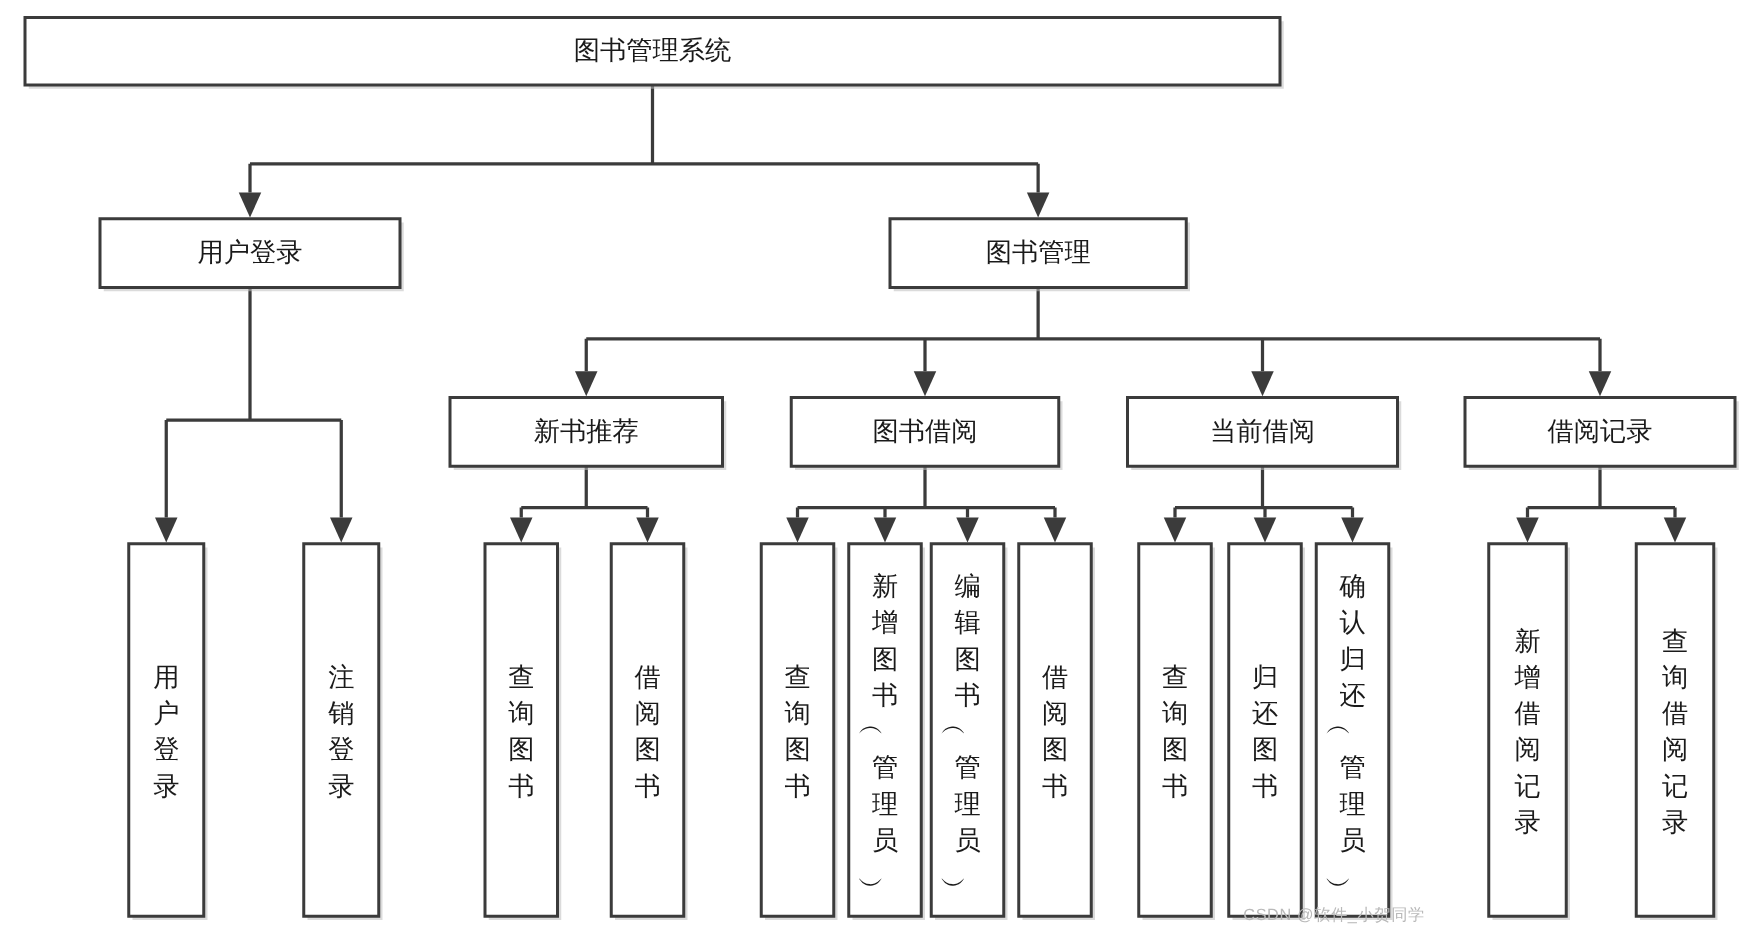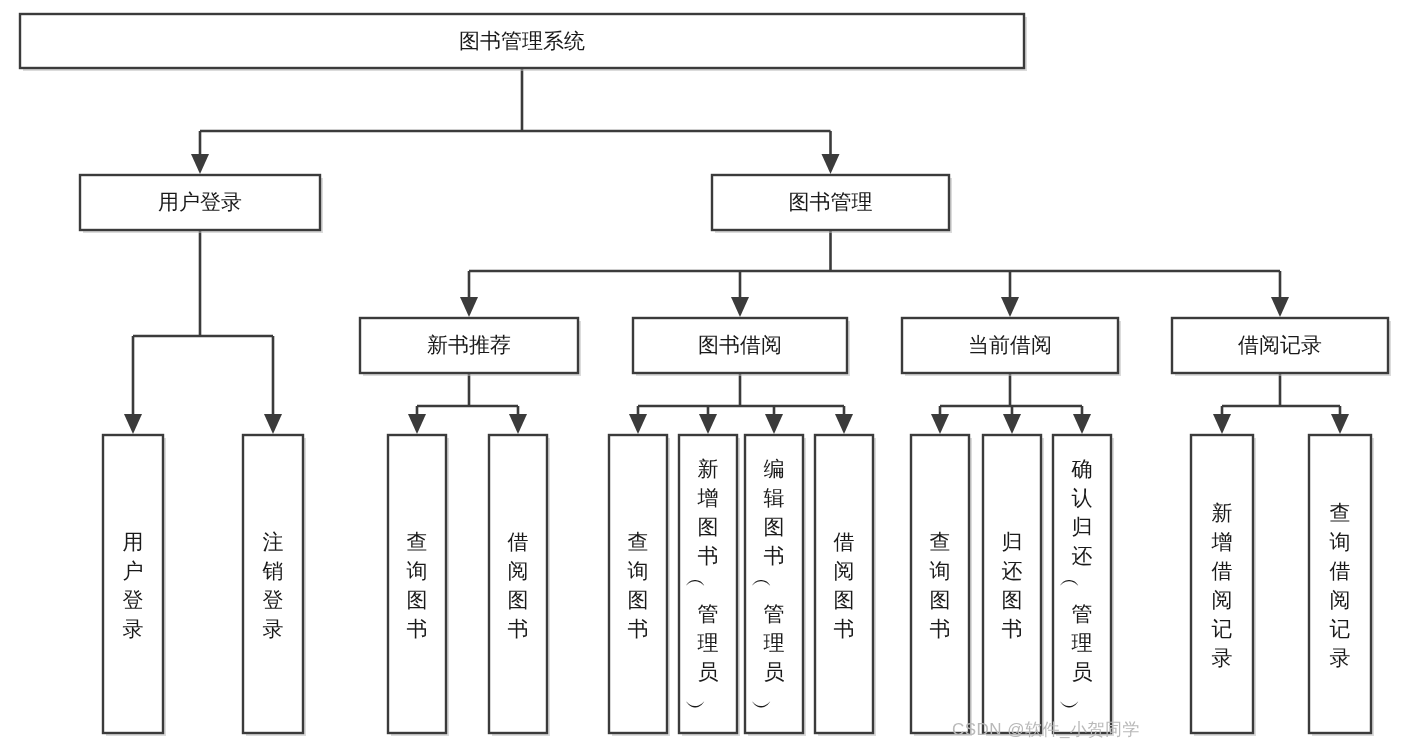--- a/index.html
+++ b/index.html
@@ -55,21 +55,21 @@
     font-family: "Liberation Sans", "DejaVu Sans", sans-serif;
     font-size: 21px;
     fill: #1a1a1a;
     text-anchor: middle;
   }
   .watermark {
     position: absolute;
     right: 8px;
     bottom: 6px;
     font-family: "Liberation Sans", "DejaVu Sans", sans-serif;
-    font-size: 17px;
+    font-size: 13px;
     color: #b9b9b9;
     white-space: nowrap;
     letter-spacing: 0.5px;
   }
 </style>
 </head>
 <body>
 
 <div id="diagram-root">
   <svg class="diagram" viewBox="0 0 1405 747">

